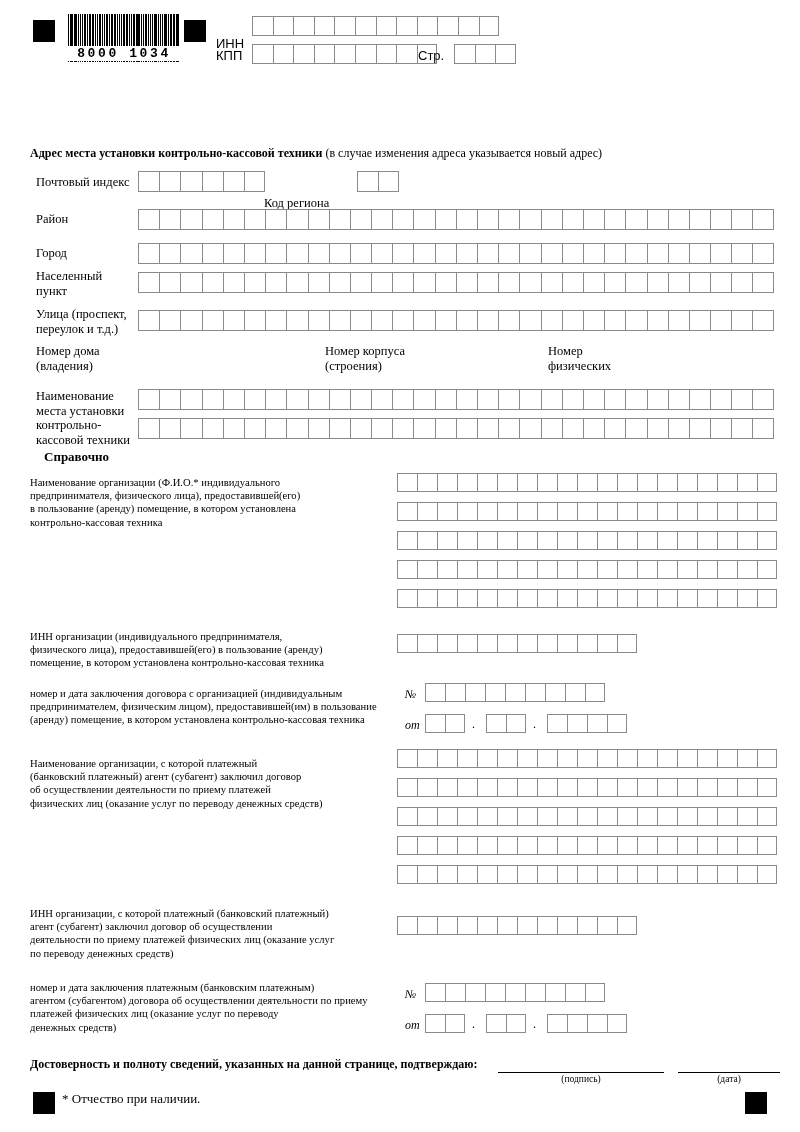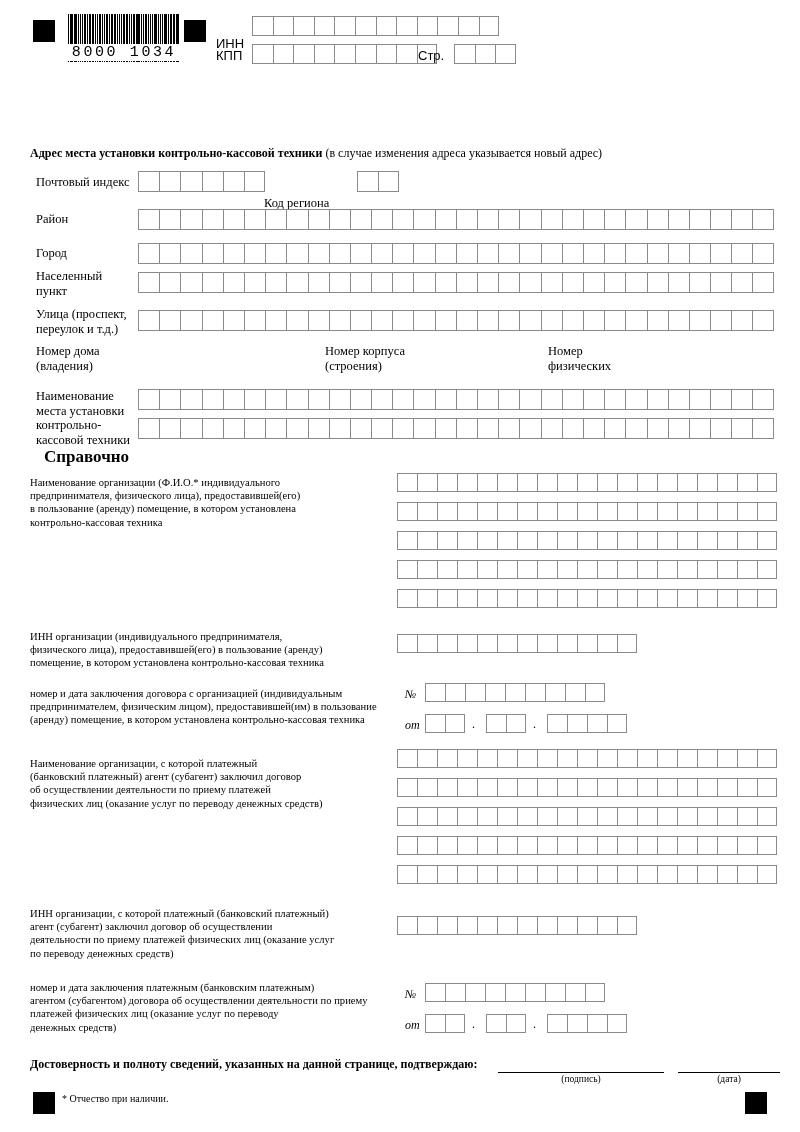--- a/index.html
+++ b/index.html
@@ -22,21 +22,21 @@
   .cells.hdr .cell{width:20.6px;height:20px;}
   .cells.tiny .cell{width:20.0px;height:19px;}
 
   
   .blk{position:absolute;background:#000;}
   .barcode{position:absolute;display:flex;align-items:flex-end;}
   .barcode .bar{background:#000;margin-right:1px;}
   .bc-num{
     position:absolute;left:0;bottom:1px;width:100%;
     text-align:center;font-family:"Liberation Mono", monospace;
-    font-size:15px;letter-spacing:2.6px;font-weight:normal;color:#000;
+    font-size:13px;letter-spacing:2.6px;font-weight:bold;color:#000;
     background:#fff;
   }
   .hdr-label{
     position:absolute;font-family:"Liberation Sans", sans-serif;
     font-size:13px;color:#000;
   }
 
   
   .title{
     position:absolute;text-align:center;font-weight:bold;
@@ -386,21 +386,21 @@
         <div class="cell"></div>
         <div class="cell"></div>
         <div class="cell"></div>
         <div class="cell"></div>
         <div class="cell"></div>
         <div class="cell"></div>
         <div class="cell"></div>
       </div>
     </div>
 
-  <div class="lbl bold" style="left:44px;top:450px;font-size:17px;">Справочно</div>
+  <div class="lbl bold" style="left:44px;top:450px;font-size:13px;">Справочно</div>
 
   <div id="reference-blocks">
       <div class="lbl-sm" style="white-space: pre-line; position: absolute; left: 30px; top: 476px;">Наименование организации (Ф.И.О.* индивидуального
 предпринимателя, физического лица), предоставившей(его)
 в пользование (аренду) помещение, в котором установлена
 контрольно-кассовая техника</div>
       <div class="cells sm" style="position: absolute; left: 397px; top: 473px;">
         <div class="cell"></div>
         <div class="cell"></div>
         <div class="cell"></div>
@@ -720,15 +720,15 @@
 
   <div class="sig-line" style="left:498px;top:1072px;width:166px;"></div>
   <div class="sig-cap" style="left:498px;top:1074px;width:166px;">(подпись)</div>
 
   <div class="sig-line" style="left:678px;top:1072px;width:102px;"></div>
   <div class="sig-cap" style="left:678px;top:1074px;width:102px;">(дата)</div>
 
   <div class="blk" style="left:33px;top:1092px;width:22px;height:22px;"></div>
   <div class="blk" style="left:745px;top:1092px;width:22px;height:22px;"></div>
 
-  <div class="lbl-sm" style="left:62px;top:1092px;font-size:10px;">* Отчество при наличии.</div>
+  <div class="lbl-sm" style="left:62px;top:1092px;font-size:13px;">* Отчество при наличии.</div>
 
 </div>
 
 </body></html>

